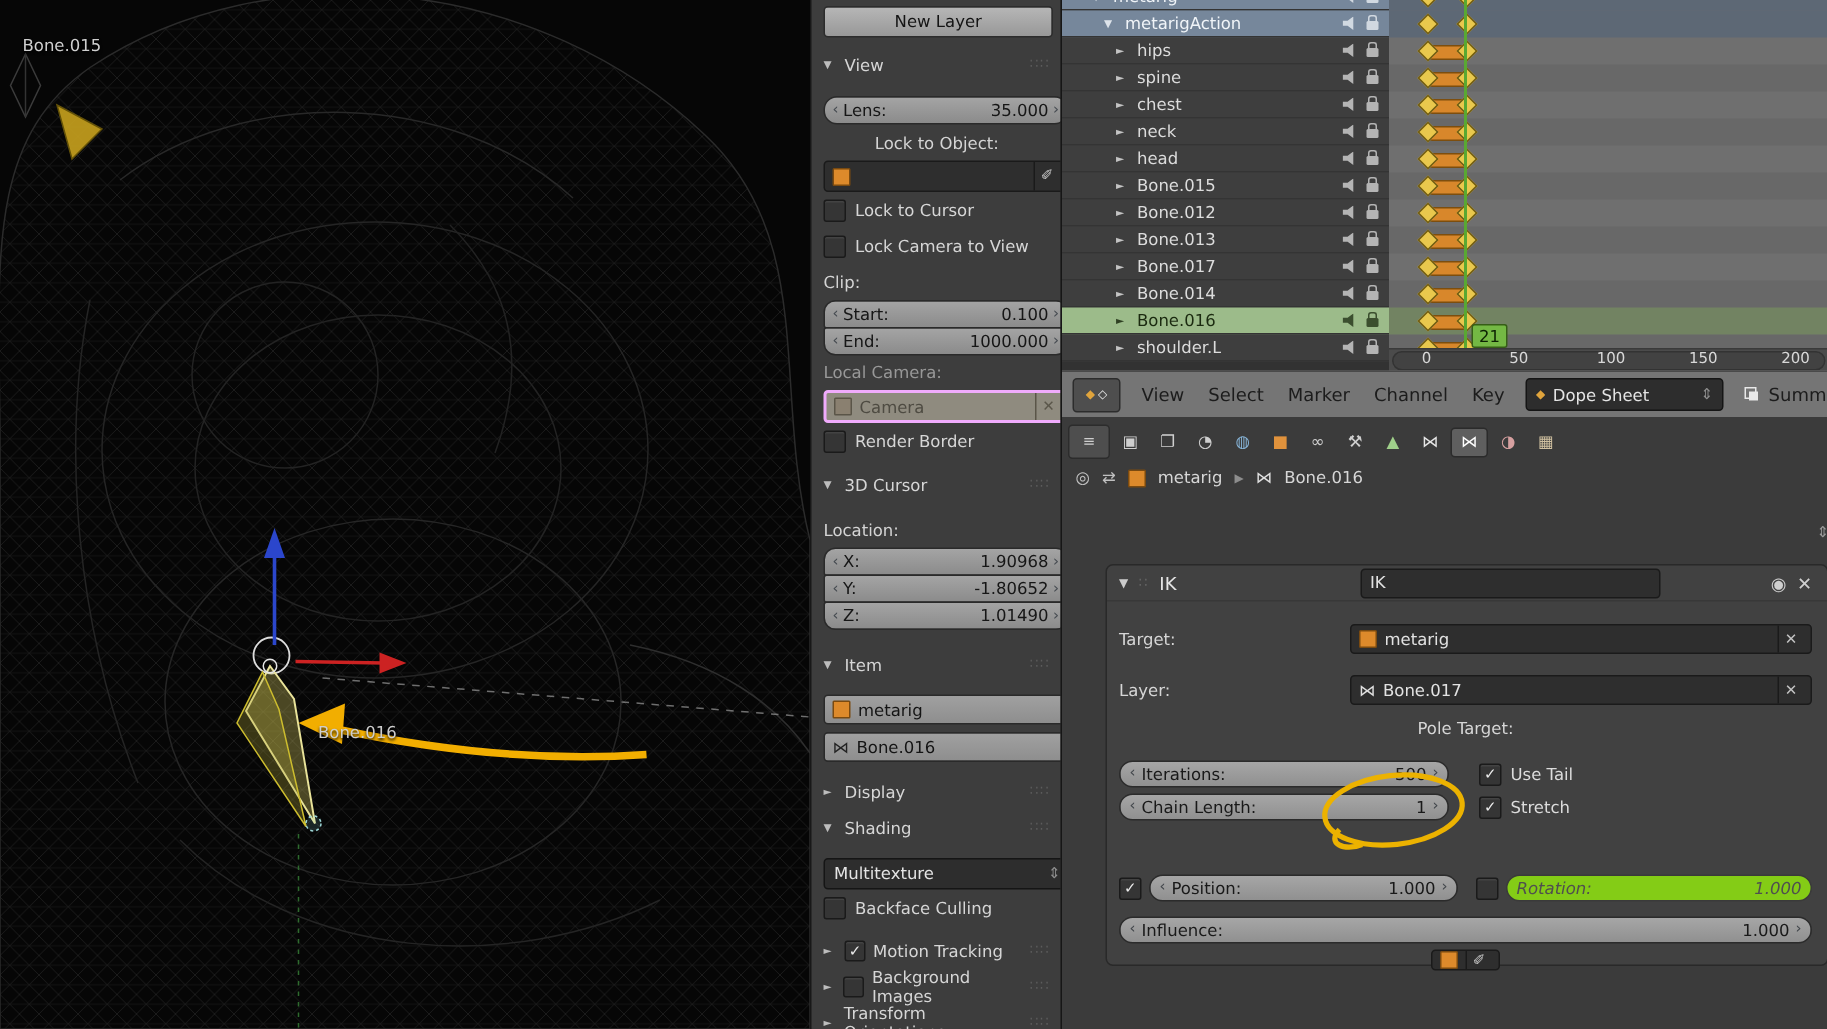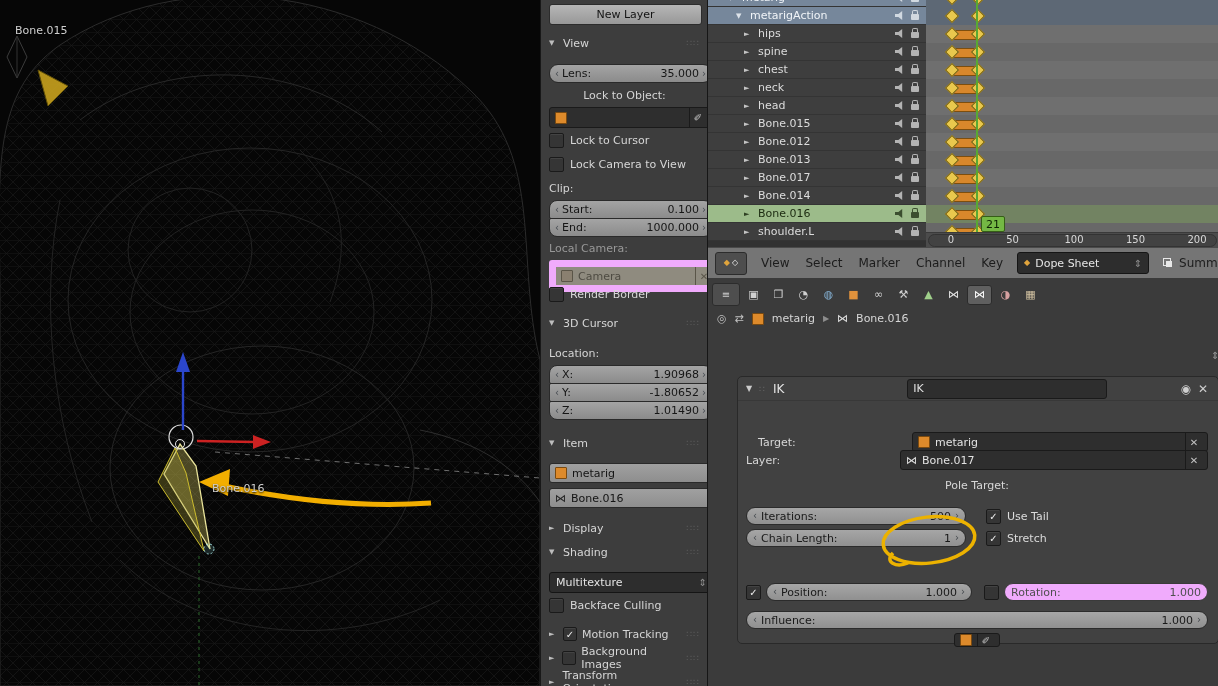--- a/index.html
+++ b/index.html
@@ -31,21 +31,21 @@
   .label-dim{color:#989898;}
   .checkrow{display:flex;align-items:center;gap:6px;font-size:11px;color:#d6d6d6;height:15px;}
   .cbox{width:13px;height:13px;background:#353535;border:1px solid #1a1a1a;border-radius:2px;
         box-shadow:inset 0 1px 0 rgba(255,255,255,.07);display:flex;align-items:center;justify-content:center;
         font-size:10px;color:#ececec;flex:0 0 13px;}
   .cbox.checked::after{content:"✓";}
   .field-dark{height:18px;background:#2e2e2e;border:1px solid #1a1a1a;border-radius:3px;display:flex;
               align-items:center;padding:0 5px;gap:5px;color:#e2e2e2;font-size:11px;}
   .field-light{height:18px;background:linear-gradient(#a0a0a0,#8e8e8e);border:1px solid #2a2a2a;border-radius:3px;
                display:flex;align-items:center;padding:0 5px;gap:5px;color:#141414;font-size:11px;}
-  .field-disabled{height:18px;background:#8f8b7f;border:7px solid #f0abfc;border-radius:3px;display:flex;
+  .field-disabled{height:18px;background:#8f8b7f;border:2px solid #f0abfc;border-radius:3px;display:flex;
                   align-items:center;padding:0 5px;gap:5px;color:#4e4b42;font-size:11px;}
   .cube{width:10px;height:10px;background:#dd8a2b;border:1px solid #7a4a10;border-radius:1px;flex:0 0 10px;}
   .cube.dim{background:#8a8070;border-color:#5a5548;}
   .endbtn{margin-left:auto;width:16px;align-self:stretch;border-left:1px solid #1a1a1a;display:flex;
           align-items:center;justify-content:center;color:#c4c4c4;font-size:10px;}
   .endbtn.dim{border-left-color:#5a5548;color:#5a564a;}
   .dd{height:19px;background:#2d2d2d;border:1px solid #151515;border-radius:3px;color:#e4e4e4;
       display:flex;align-items:center;padding:0 6px;gap:5px;font-size:11px;}
   .dd .updn{margin-left:auto;color:#8e8e8e;font-size:10px;}
   .boneicon{color:#e0e0e0;font-size:11px;line-height:1;}
@@ -112,21 +112,21 @@
   .iktitle{color:#e4e4e4;font-size:12px;}
   #ikname{width:188px;margin-left:116px;}
   .ikhead .eye{margin-left:auto;color:#cfcfcf;font-size:12px;}
   .ikhead .close{color:#cfcfcf;font-size:12px;padding-right:2px;}
   .prow{position:absolute;left:8px;right:10px;height:18px;display:flex;align-items:center;gap:0;}
   .plabel{flex:0 0 154px;font-size:11px;color:#d6d6d6;}
   .slider{height:18px;background:linear-gradient(#a6a6a6,#909090);border:1px solid #2b2b2b;border-radius:9px;
           display:flex;align-items:center;padding:0 6px;gap:4px;color:#191919;font-size:11px;box-sizing:border-box;}
   .slider .sa{color:#45494e;font-size:10px;line-height:1;}
   .slider .val{margin-left:auto;}
-  .slider.disabled{background:#f0abfc;color:#4f4f4f;border-color:#3a3a3a;}
+  .slider.disabled{background:#84cc16;color:#4f4f4f;border-color:#3a3a3a;font-style:italic;}
   .cklabel{font-size:11px;color:#dcdcdc;margin-left:6px;}
 
   
   #annot{position:absolute;left:0;top:0;width:1218px;height:686px;pointer-events:none;z-index:60;}
 </style>
 </head>
 <body>
 
 <div id="stage">
 
@@ -560,21 +560,21 @@
         <span class="tri">▼</span>
         <span class="grip">∷</span>
         <span class="iktitle">IK</span>
         <span class="field-dark" id="ikname">
           <span>IK</span>
         </span>
         <span class="eye">◉</span>
         <span class="close">✕</span>
       </div>
 
-      <div class="prow" style="top:56px;margin-left:12px;">
+      <div class="prow" style="top:40px;">
         <span class="plabel">Target:</span>
         <span class="field-dark" style="flex:1;">
           <span class="cube"></span>
           <span>metarig</span>
           <span class="endbtn">✕</span>
         </span>
       </div>
       <div class="prow" style="top:74px;">
         <span class="plabel">Layer:</span>
         <span class="field-dark" style="flex:1;">

